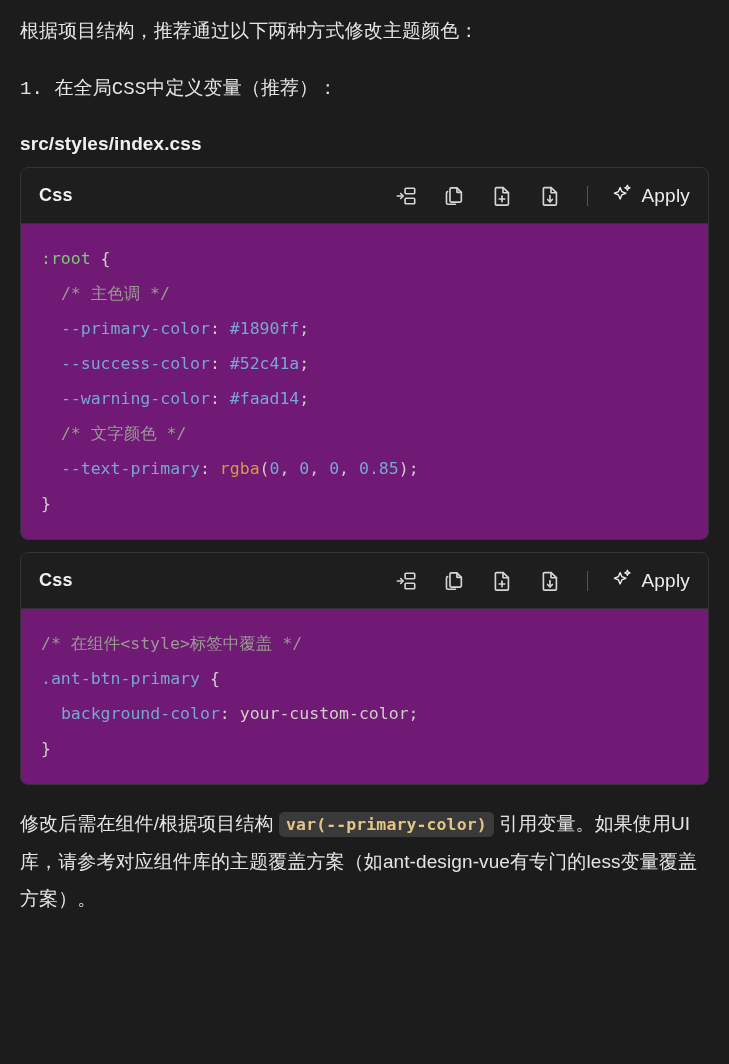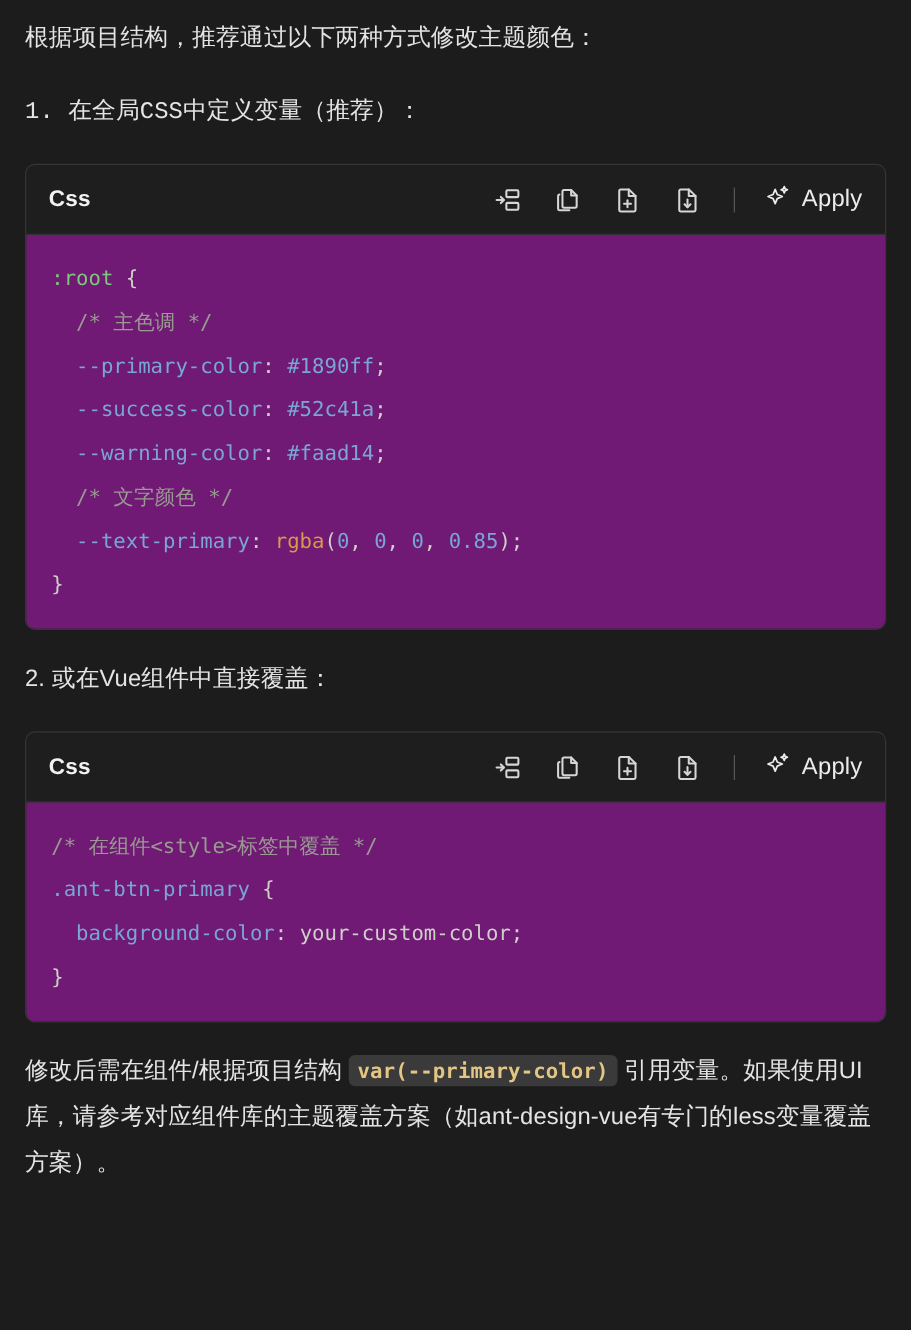--- a/index.html
+++ b/index.html
@@ -38,21 +38,21 @@
   .filename {
     font-size: 19px;
     font-weight: 700;
     color: #f0f0f0;
     padding-top: 25px;
     letter-spacing: 0.1px;
   }
 
   
   .codeblock {
-    margin-top: 23px;
+    margin-top: 12px;
     border-radius: 8px;
     overflow: hidden;
     border: 1px solid #343434;
     background: #2b2b26;
   }
   .cb-header {
     height: 56px;
     background: #1e1e1e;
     border-bottom: 1px solid #323232;
     display: flex;
@@ -134,20 +134,21 @@
 </style>
 </head>
 <body>
 
 <div class="page">
 
   <p class="para p-intro">根据项目结构，推荐通过以下两种方式修改主题颜色：</p>
 
   <p class="para p-step1">1. 在全局CSS中定义变量（推荐）：</p>
 
+  <p class="filename">src/styles/index.css</p>
 
   <div class="codeblock">
     <div class="cb-header">
       <span class="cb-lang">Css</span>
       <div class="cb-actions">
 
         <span class="icon-btn">
           <svg width="22" height="22" viewBox="0 0 24 24" fill="none" stroke="currentColor" stroke-width="1.8" stroke-linecap="round" stroke-linejoin="round">
             <rect x="11" y="3.5" width="10.5" height="6" rx="1"></rect>
             <rect x="11" y="14.5" width="10.5" height="6" rx="1"></rect>
@@ -201,21 +202,20 @@
 <span class="t-plain">  </span><span class="t-com">/* 主色调 */</span>
 <span class="t-plain">  </span><span class="t-prop">--primary-color</span><span class="t-punc">: </span><span class="t-val">#1890ff</span><span class="t-punc">;</span>
 <span class="t-plain">  </span><span class="t-prop">--success-color</span><span class="t-punc">: </span><span class="t-val">#52c41a</span><span class="t-punc">;</span>
 <span class="t-plain">  </span><span class="t-prop">--warning-color</span><span class="t-punc">: </span><span class="t-val">#faad14</span><span class="t-punc">;</span>
 <span class="t-plain">  </span><span class="t-com">/* 文字颜色 */</span>
 <span class="t-plain">  </span><span class="t-prop">--text-primary</span><span class="t-punc">: </span><span class="t-fn">rgba</span><span class="t-punc">(</span><span class="t-num">0</span><span class="t-punc">, </span><span class="t-num">0</span><span class="t-punc">, </span><span class="t-num">0</span><span class="t-punc">, </span><span class="t-num">0.85</span><span class="t-punc">);</span>
 <span class="t-punc">}</span></pre>
     </div>
   </div>
 
-  <p class="para p-step2">2. 或在Vue组件中直接覆盖：</p>
 
   <div class="codeblock">
     <div class="cb-header">
       <span class="cb-lang">Css</span>
       <div class="cb-actions">
 
         <span class="icon-btn">
           <svg width="22" height="22" viewBox="0 0 24 24" fill="none" stroke="currentColor" stroke-width="1.8" stroke-linecap="round" stroke-linejoin="round">
             <rect x="11" y="3.5" width="10.5" height="6" rx="1"></rect>
             <rect x="11" y="14.5" width="10.5" height="6" rx="1"></rect>

